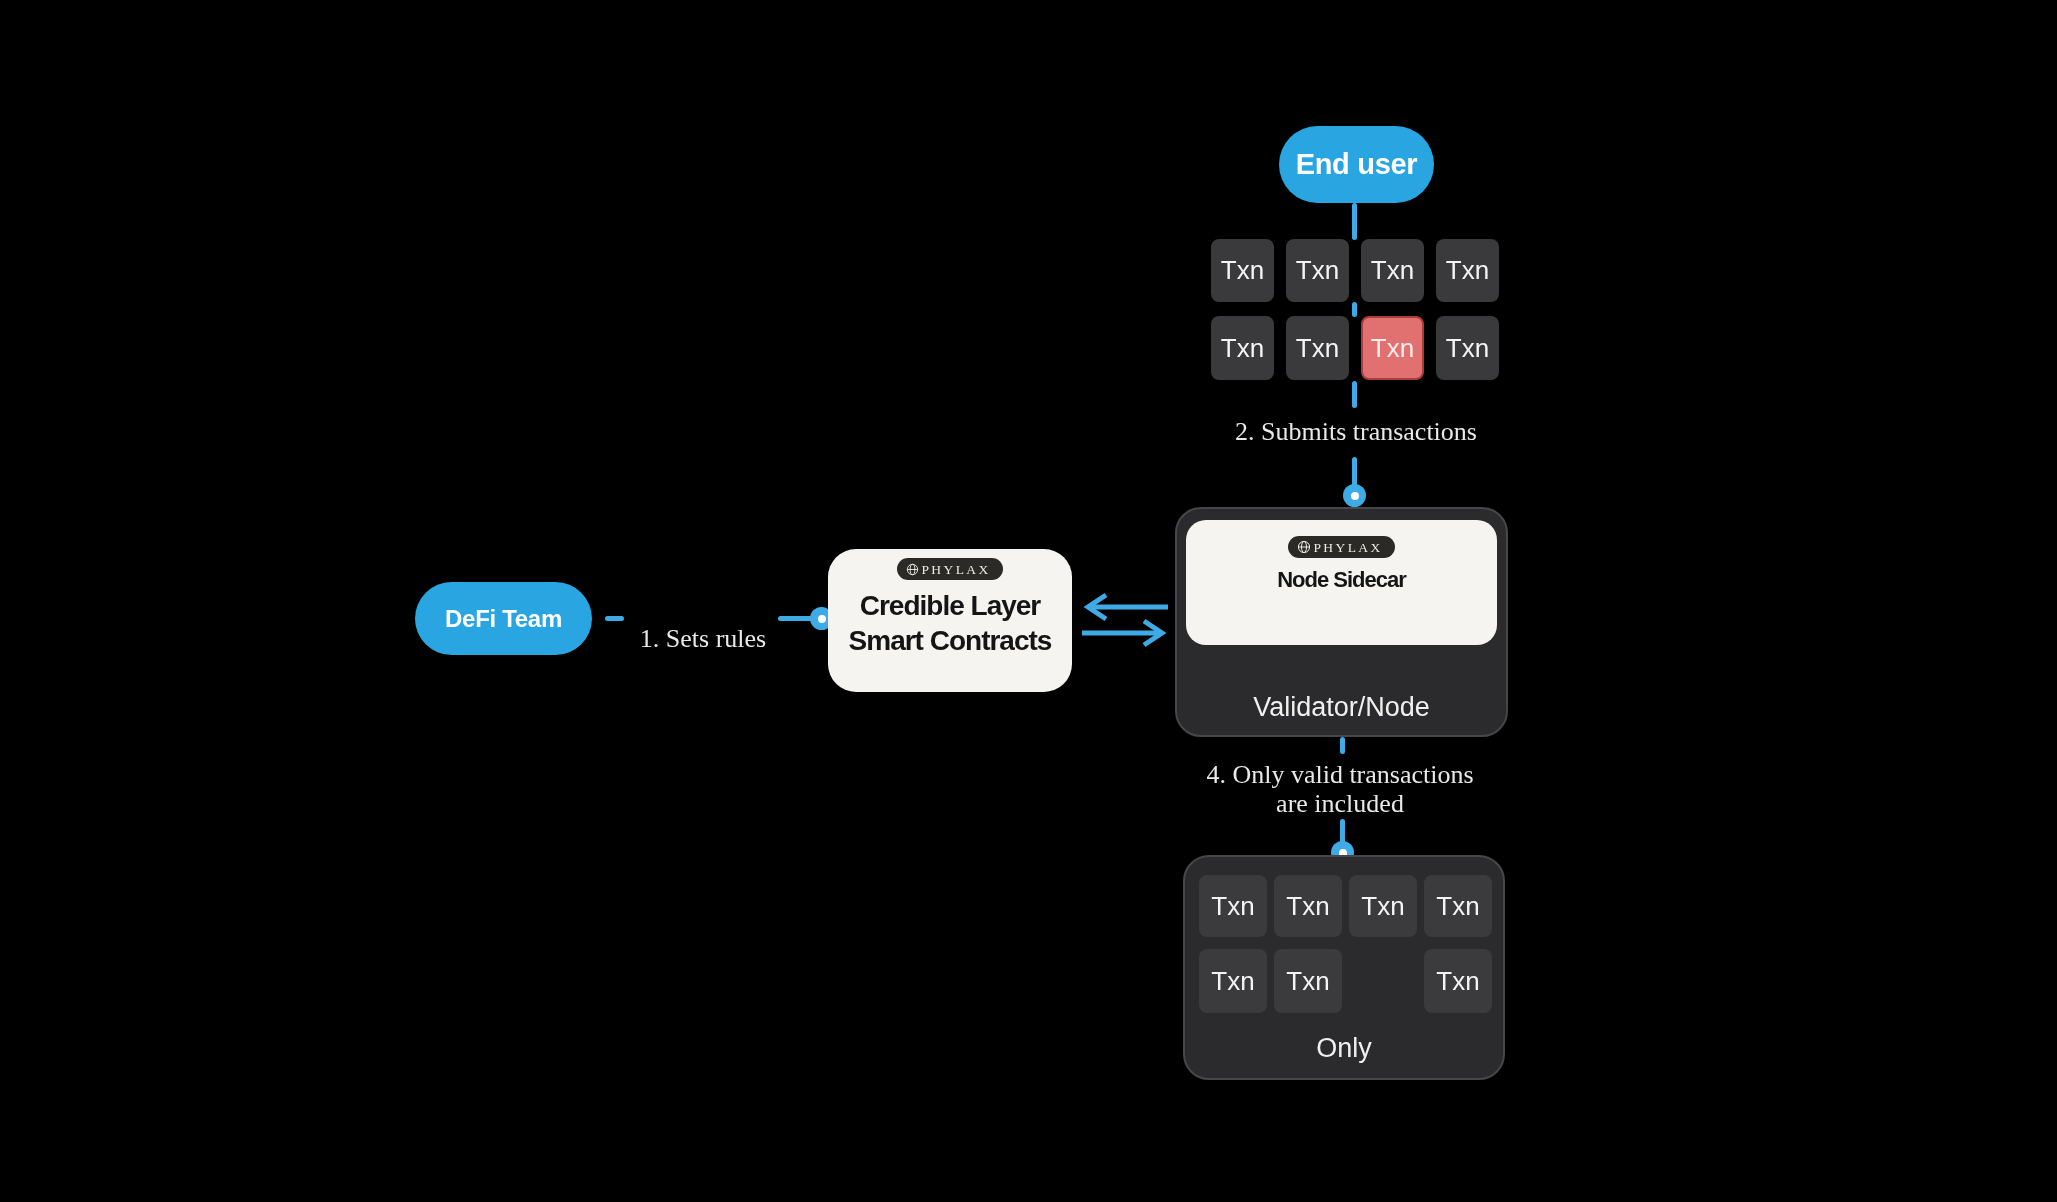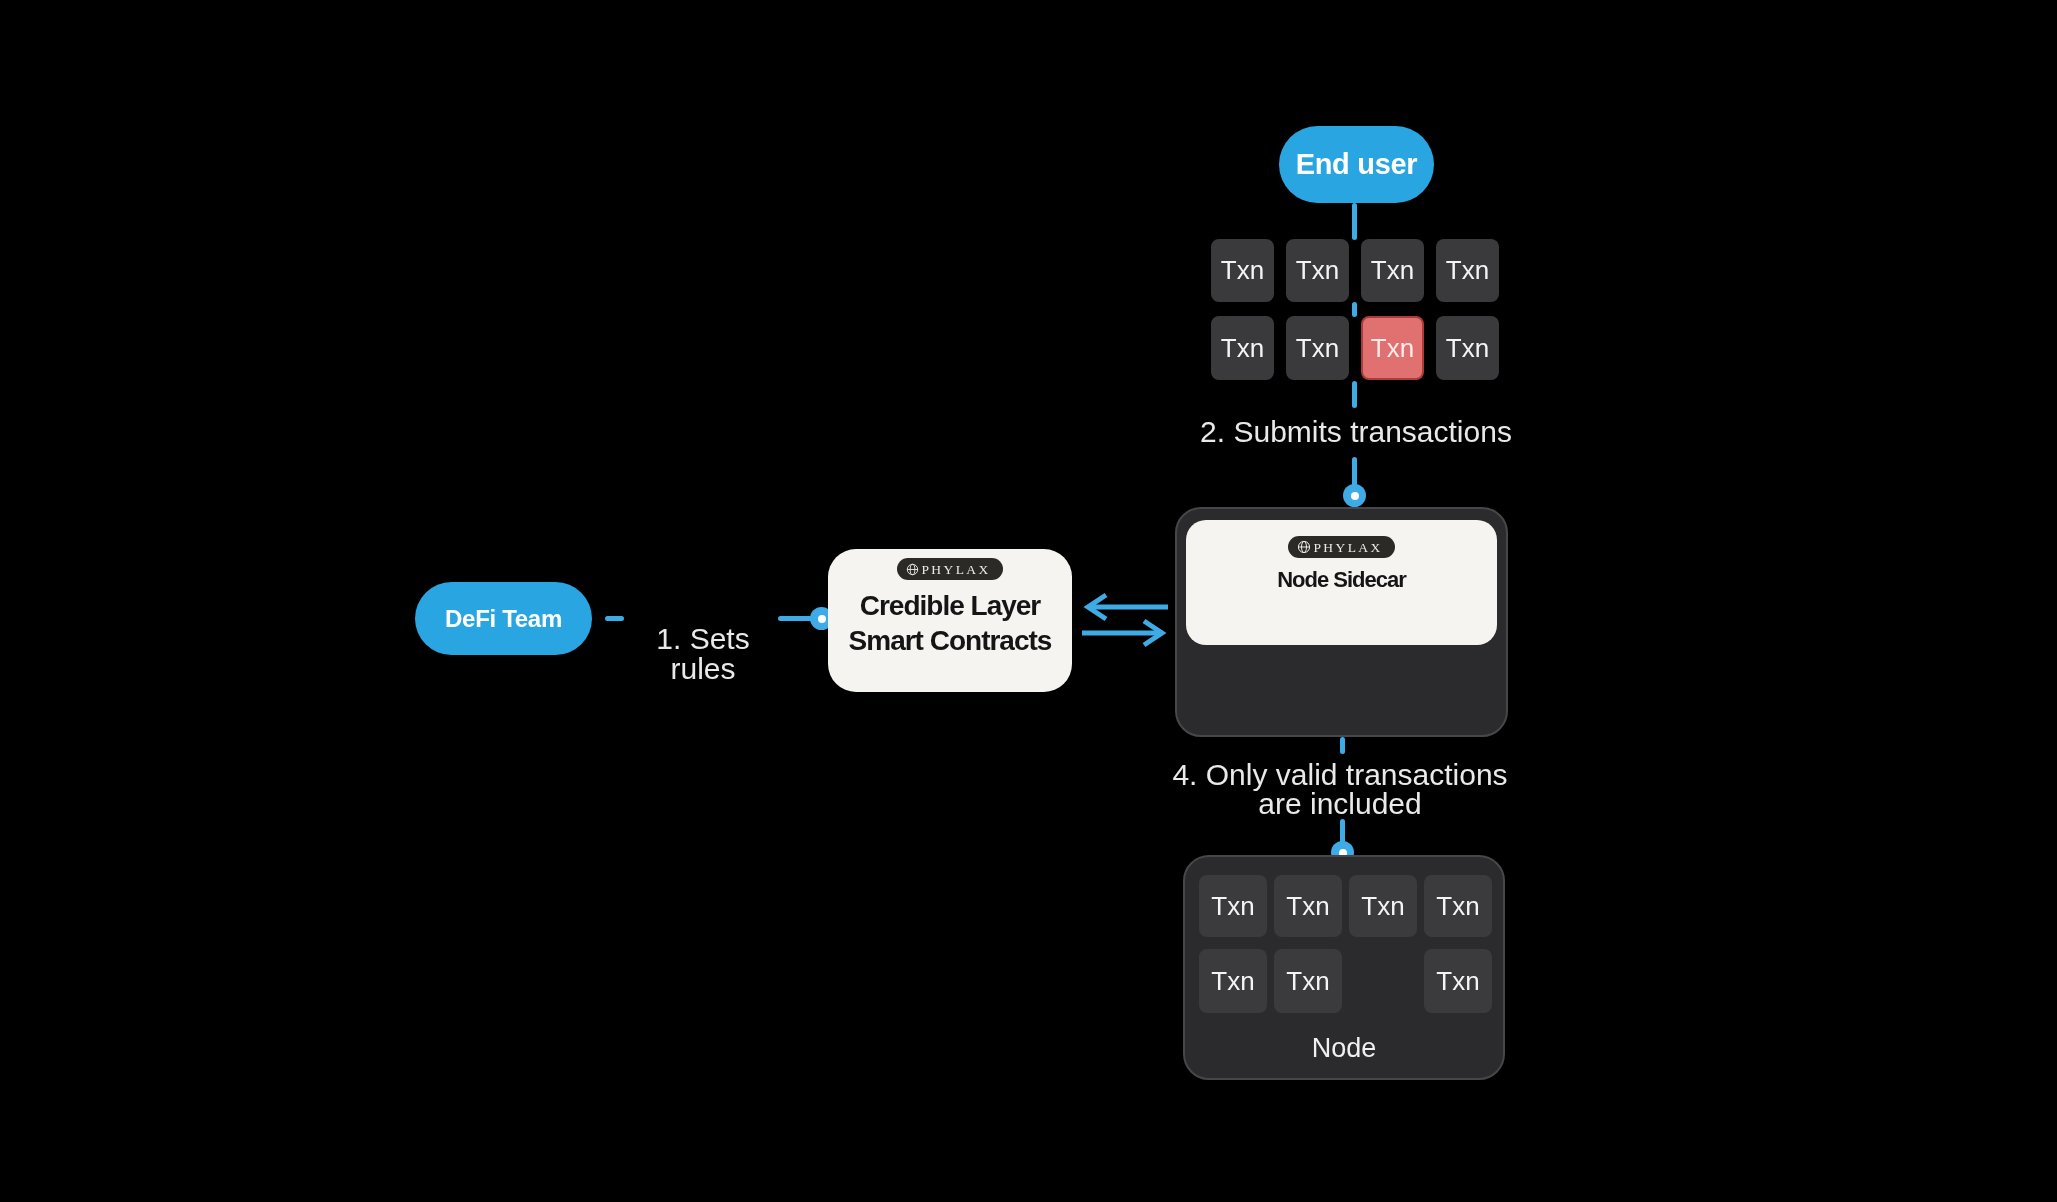--- a/index.html
+++ b/index.html
@@ -82,22 +82,23 @@
     background: #E17170;
     border: 2.5px solid #AC3C38;
     color: #FCEDEC;
   }
   .txn-cell.excluded { visibility: hidden; }
 
   
   .step-label {
     position: absolute;
     color: #E9E9E9;
-    font-size: 30px;
+    font-size: 26px;
     line-height: 30px;
+    font-family: Liberation Serif, serif;
   }
   .step-label.c { text-align: center; }
   .step-label.r { text-align: right; }
   .step1 { left: 628px;  top: 604px; width: 150px; text-align: center; margin-top: 20px; }
   .step2 { left: 1106px; top: 417px; width: 500px; }
   .step3 { left: 908px;  top: 702px; width: 250px; }
   .step4 { left: 1090px; top: 760px; width: 500px; line-height: 29px; }
 
   
   .panel {
@@ -204,20 +205,21 @@
       <div class="badge">
         <svg width="14" height="14" viewBox="0 0 14 14" fill="none" stroke="#EDEBE3" stroke-width="1">
           <circle cx="7" cy="7" r="5.6"></circle>
           <ellipse cx="7" cy="7" rx="2.5" ry="5.6"></ellipse>
           <line x1="1.4" y1="7" x2="12.6" y2="7"></line>
         </svg>
         <span>PHYLAX</span>
       </div>
       <div class="card-title">Node Sidecar</div>
     </div>
+    <div class="panel-label">Validator/Node</div>
   </div>
 
   <svg class="arrows" width="96" height="58" viewBox="0 0 96 58" fill="none" stroke="#3FABE6" stroke-width="5">
     <line x1="10" y1="15" x2="90" y2="15"></line>
     <polyline points="28,3 10,15 28,27"></polyline>
     <line x1="4" y1="41" x2="84" y2="41"></line>
     <polyline points="66,29 84,41 66,53"></polyline>
   </svg>
 
   <div class="pill defi">
@@ -261,16 +263,16 @@
     <div class="txn-grid block-grid">
       <div class="txn-cell">Txn</div>
       <div class="txn-cell">Txn</div>
       <div class="txn-cell">Txn</div>
       <div class="txn-cell">Txn</div>
       <div class="txn-cell">Txn</div>
       <div class="txn-cell">Txn</div>
       <div class="txn-cell excluded"></div>
       <div class="txn-cell">Txn</div>
     </div>
-    <div class="panel-label" style="bottom:14px;">Node</div>
+    <div class="panel-label" style="bottom:14px;">Only</div>
   </div>
 
 </div>
 
 </body></html>

